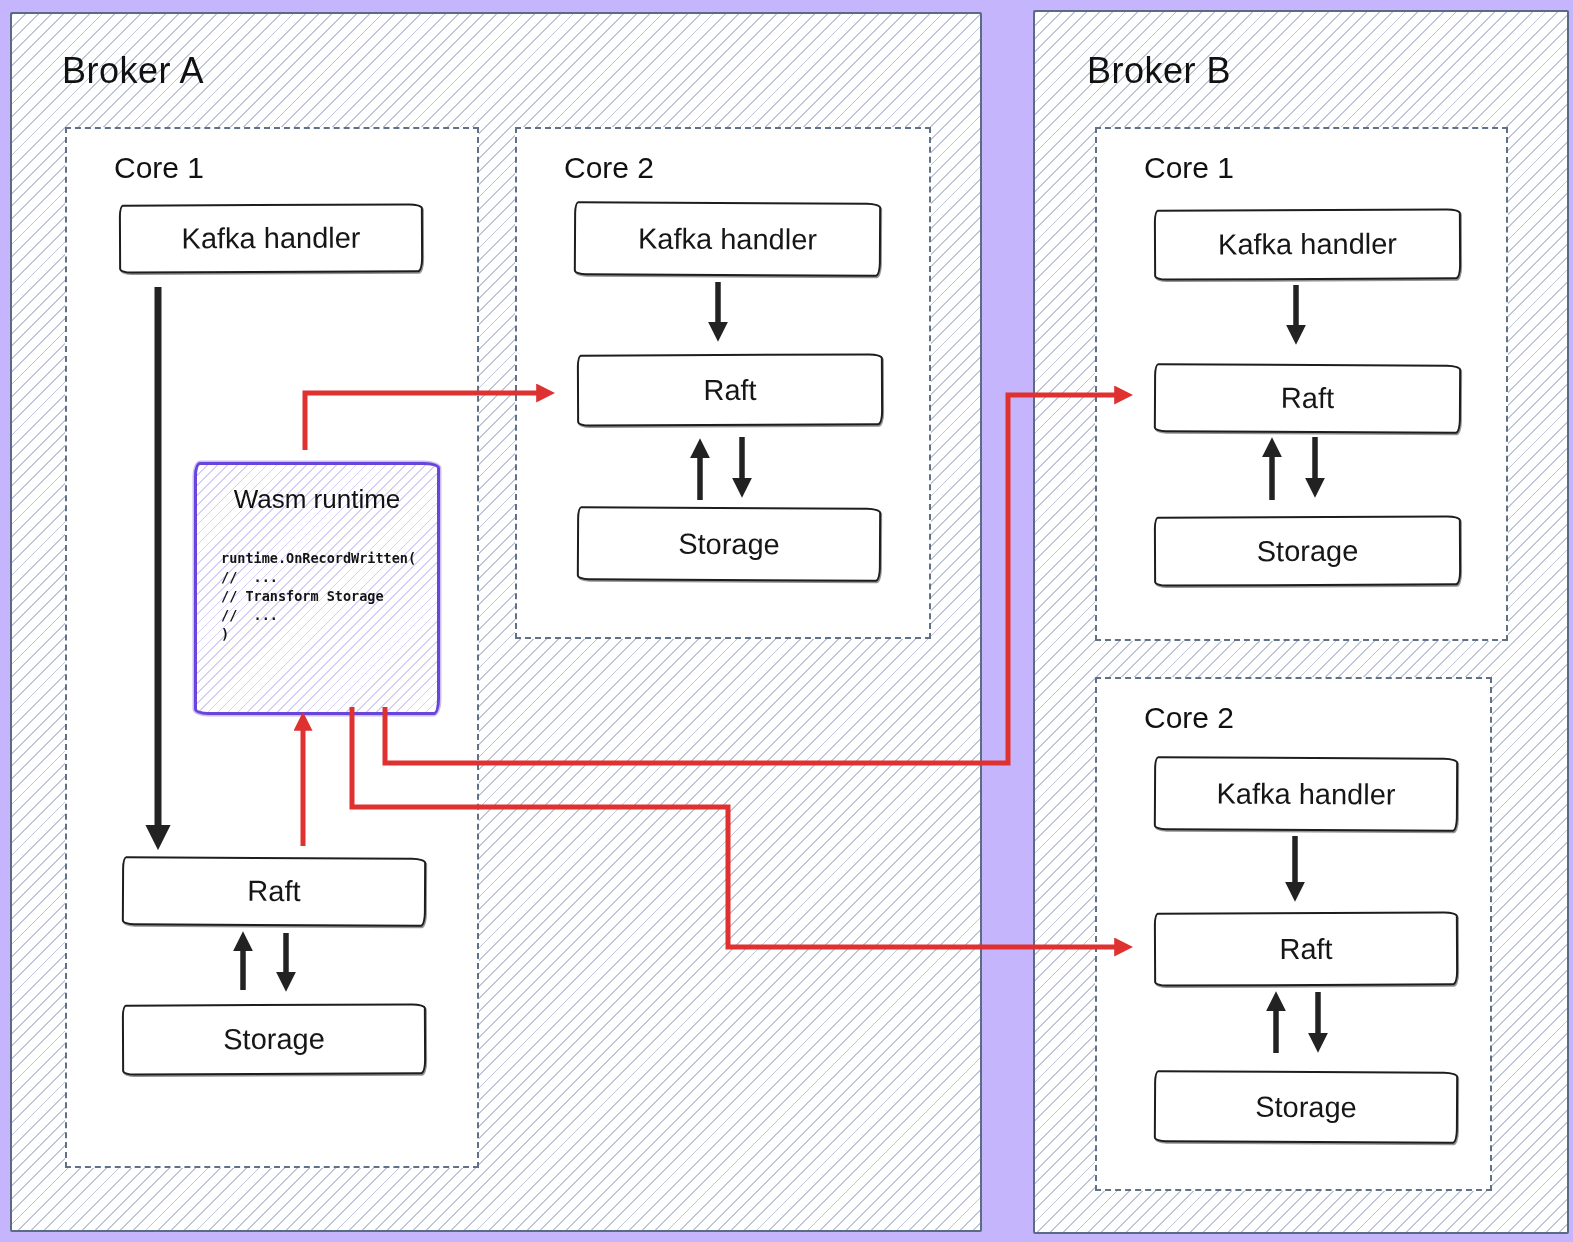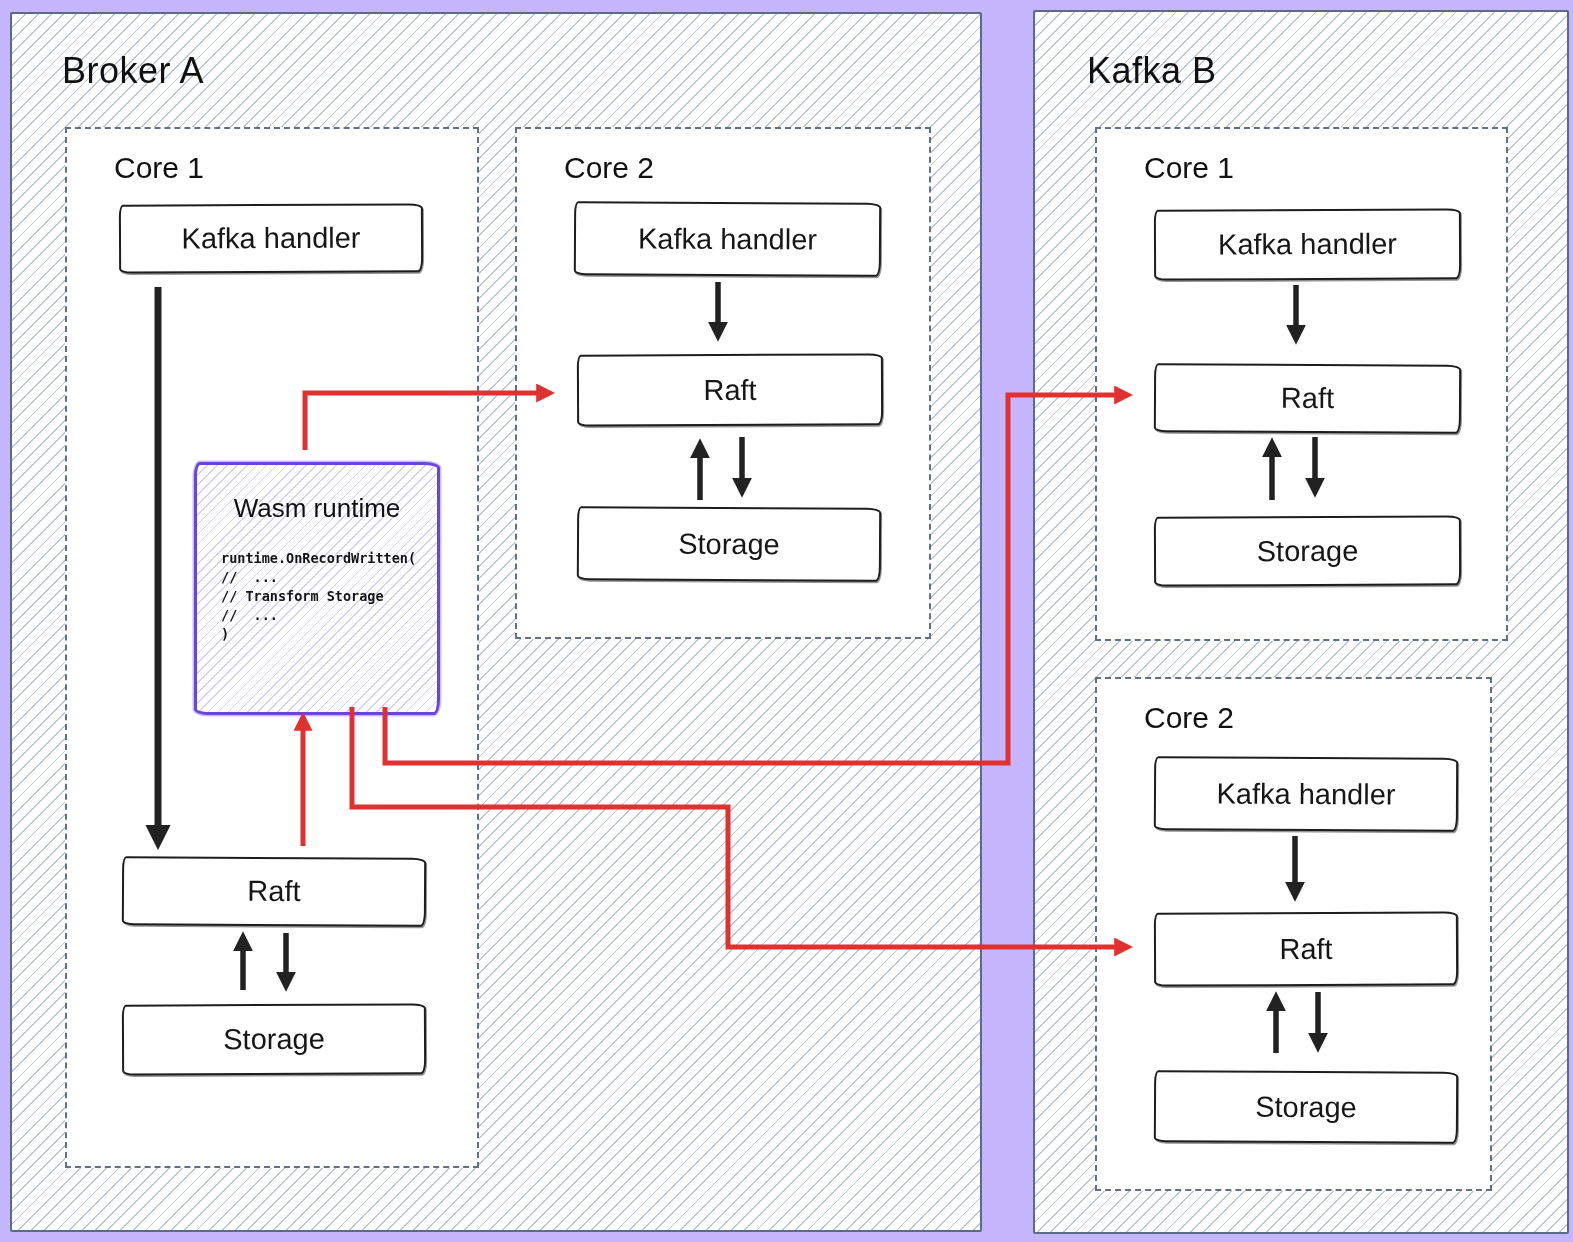--- a/index.html
+++ b/index.html
@@ -62,21 +62,21 @@
   .wasm{
     position:absolute;left:127px;top:333px;width:240px;height:247px;
     border:3px solid #6945db;
     border-radius:6px 16px 6px 14px / 14px 6px 16px 6px;
     background-color:#fff;
     background-image:repeating-linear-gradient(135deg,
       rgba(143,130,235,0.38) 0px, rgba(143,130,235,0.38) 1.1px,
       transparent 1.1px, transparent 7px);
     box-shadow:0 0 0 1.5px rgba(105,69,219,.35);
   }
-  .wasm-title{margin-top:28px;text-align:center;font-size:26px;color:#111;}
+  .wasm-title{margin-top:19px;text-align:center;font-size:26px;color:#111;}
   .wasm-code{
     position:absolute;left:24px;top:84px;
     font-family:"DejaVu Sans Mono",monospace;
     font-size:13.5px;font-weight:700;line-height:19px;color:#141414;
   }
   .wasm-code div{white-space:pre;}
   
   svg.arrows{position:absolute;left:0;top:0;pointer-events:none;}
 </style>
 </head>
@@ -121,21 +121,21 @@
       <div class="sbox tilt1" id="a2-raft">
         <span>Raft</span>
       </div>
       <div class="sbox tilt2" id="a2-storage">
         <span>Storage</span>
       </div>
     </div>
   </div>
 
   <div class="broker" id="broker-b">
-    <div class="broker-title">Kafka B</div>
+    <div class="broker-title">Broker B</div>
 
     <div class="core" id="b-core1">
       <div class="core-label">Core 1</div>
       <div class="sbox tilt1" id="b1-kafka">
         <span>Kafka handler</span>
       </div>
       <div class="sbox tilt2" id="b1-raft">
         <span>Raft</span>
       </div>
       <div class="sbox tilt1" id="b1-storage">

